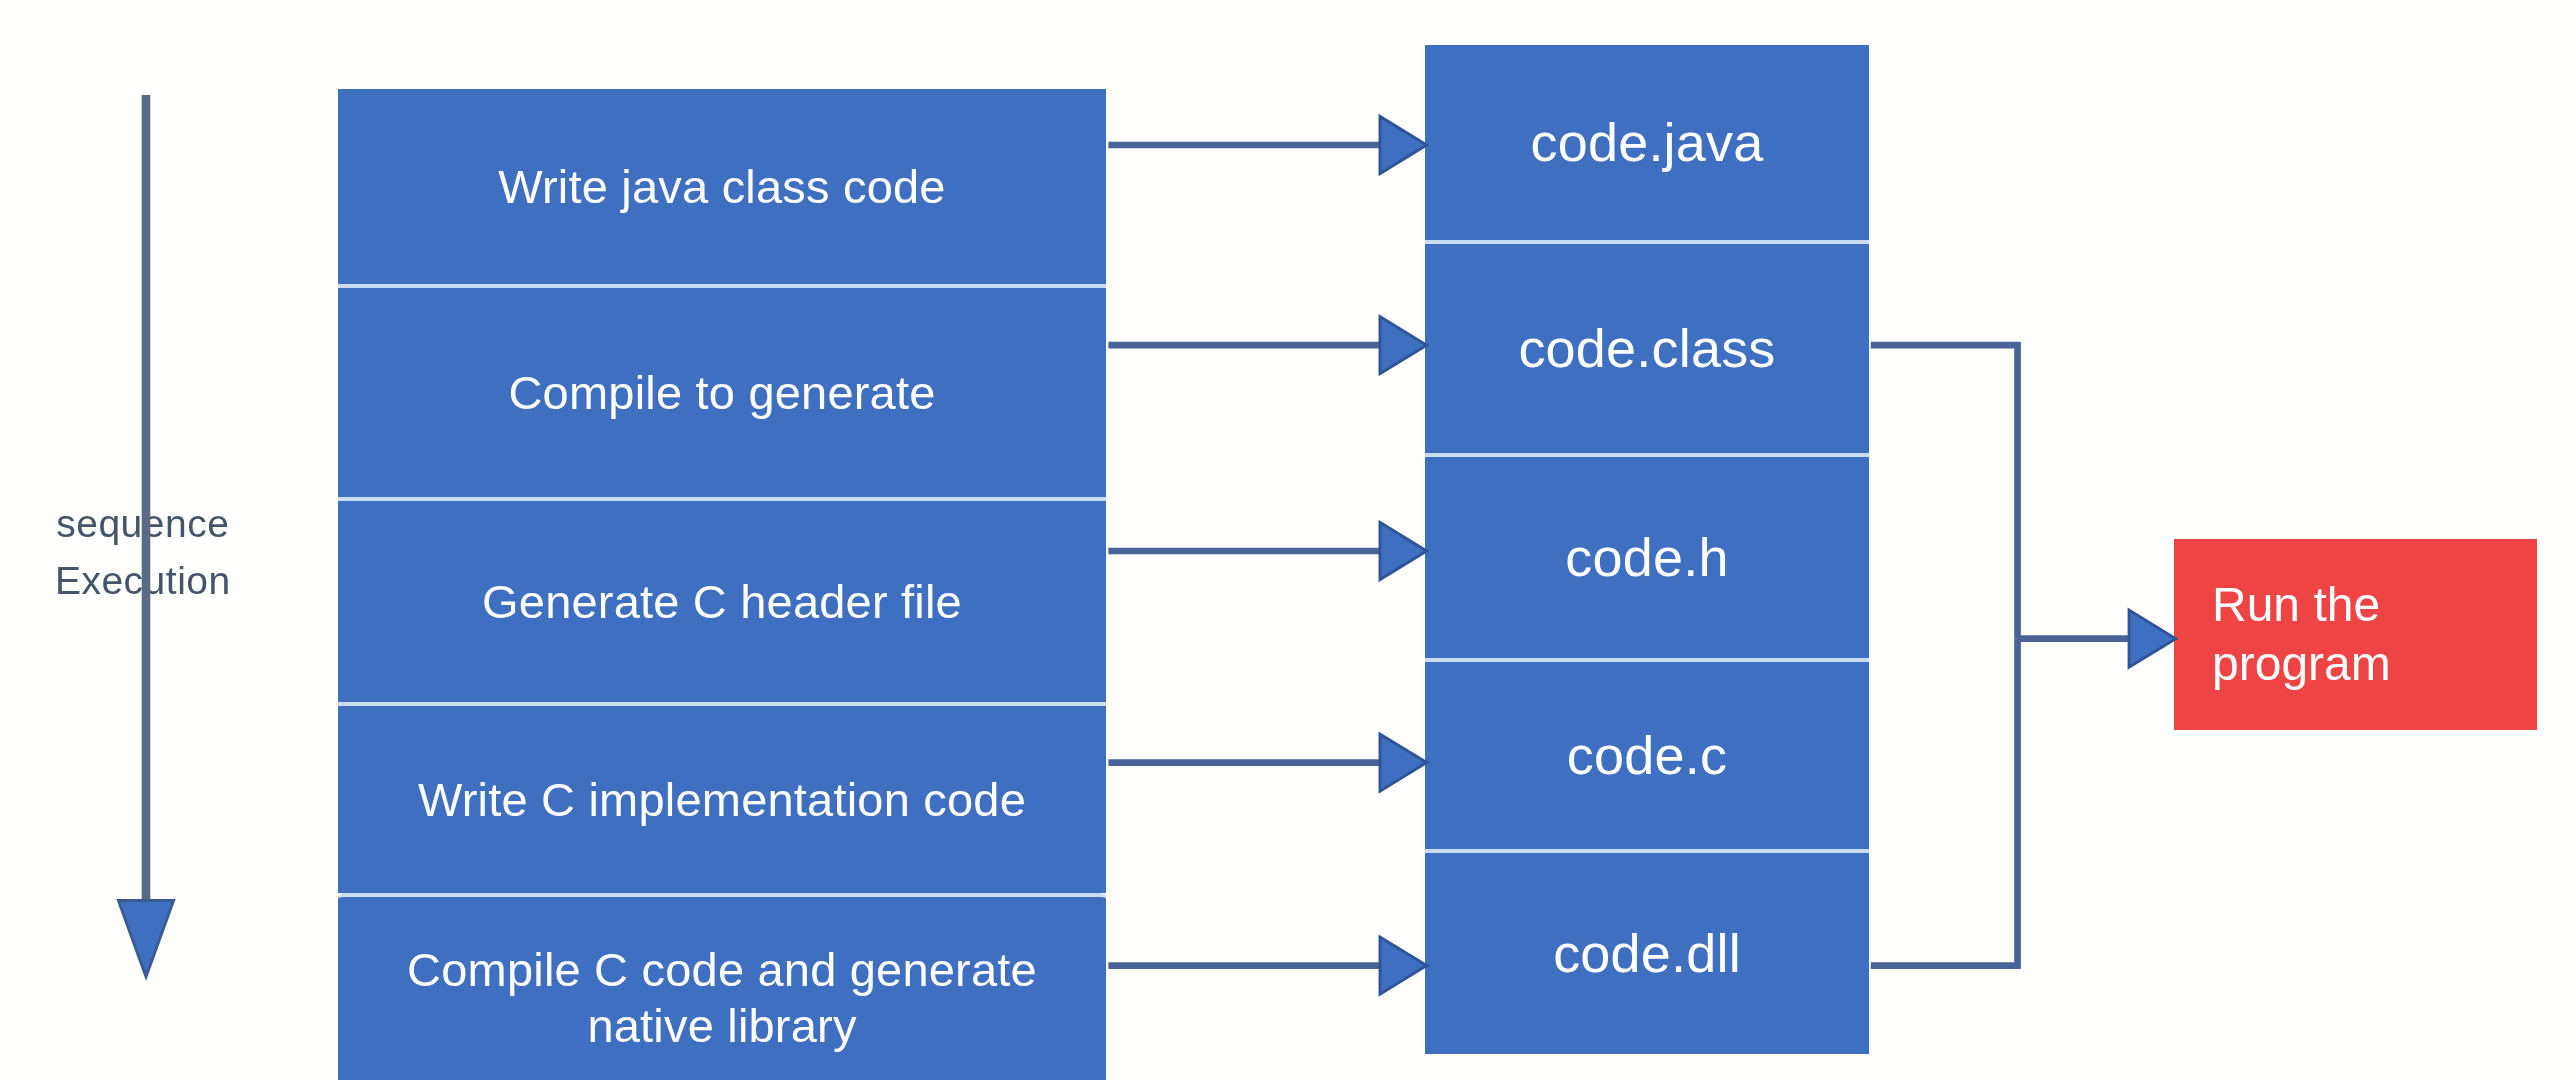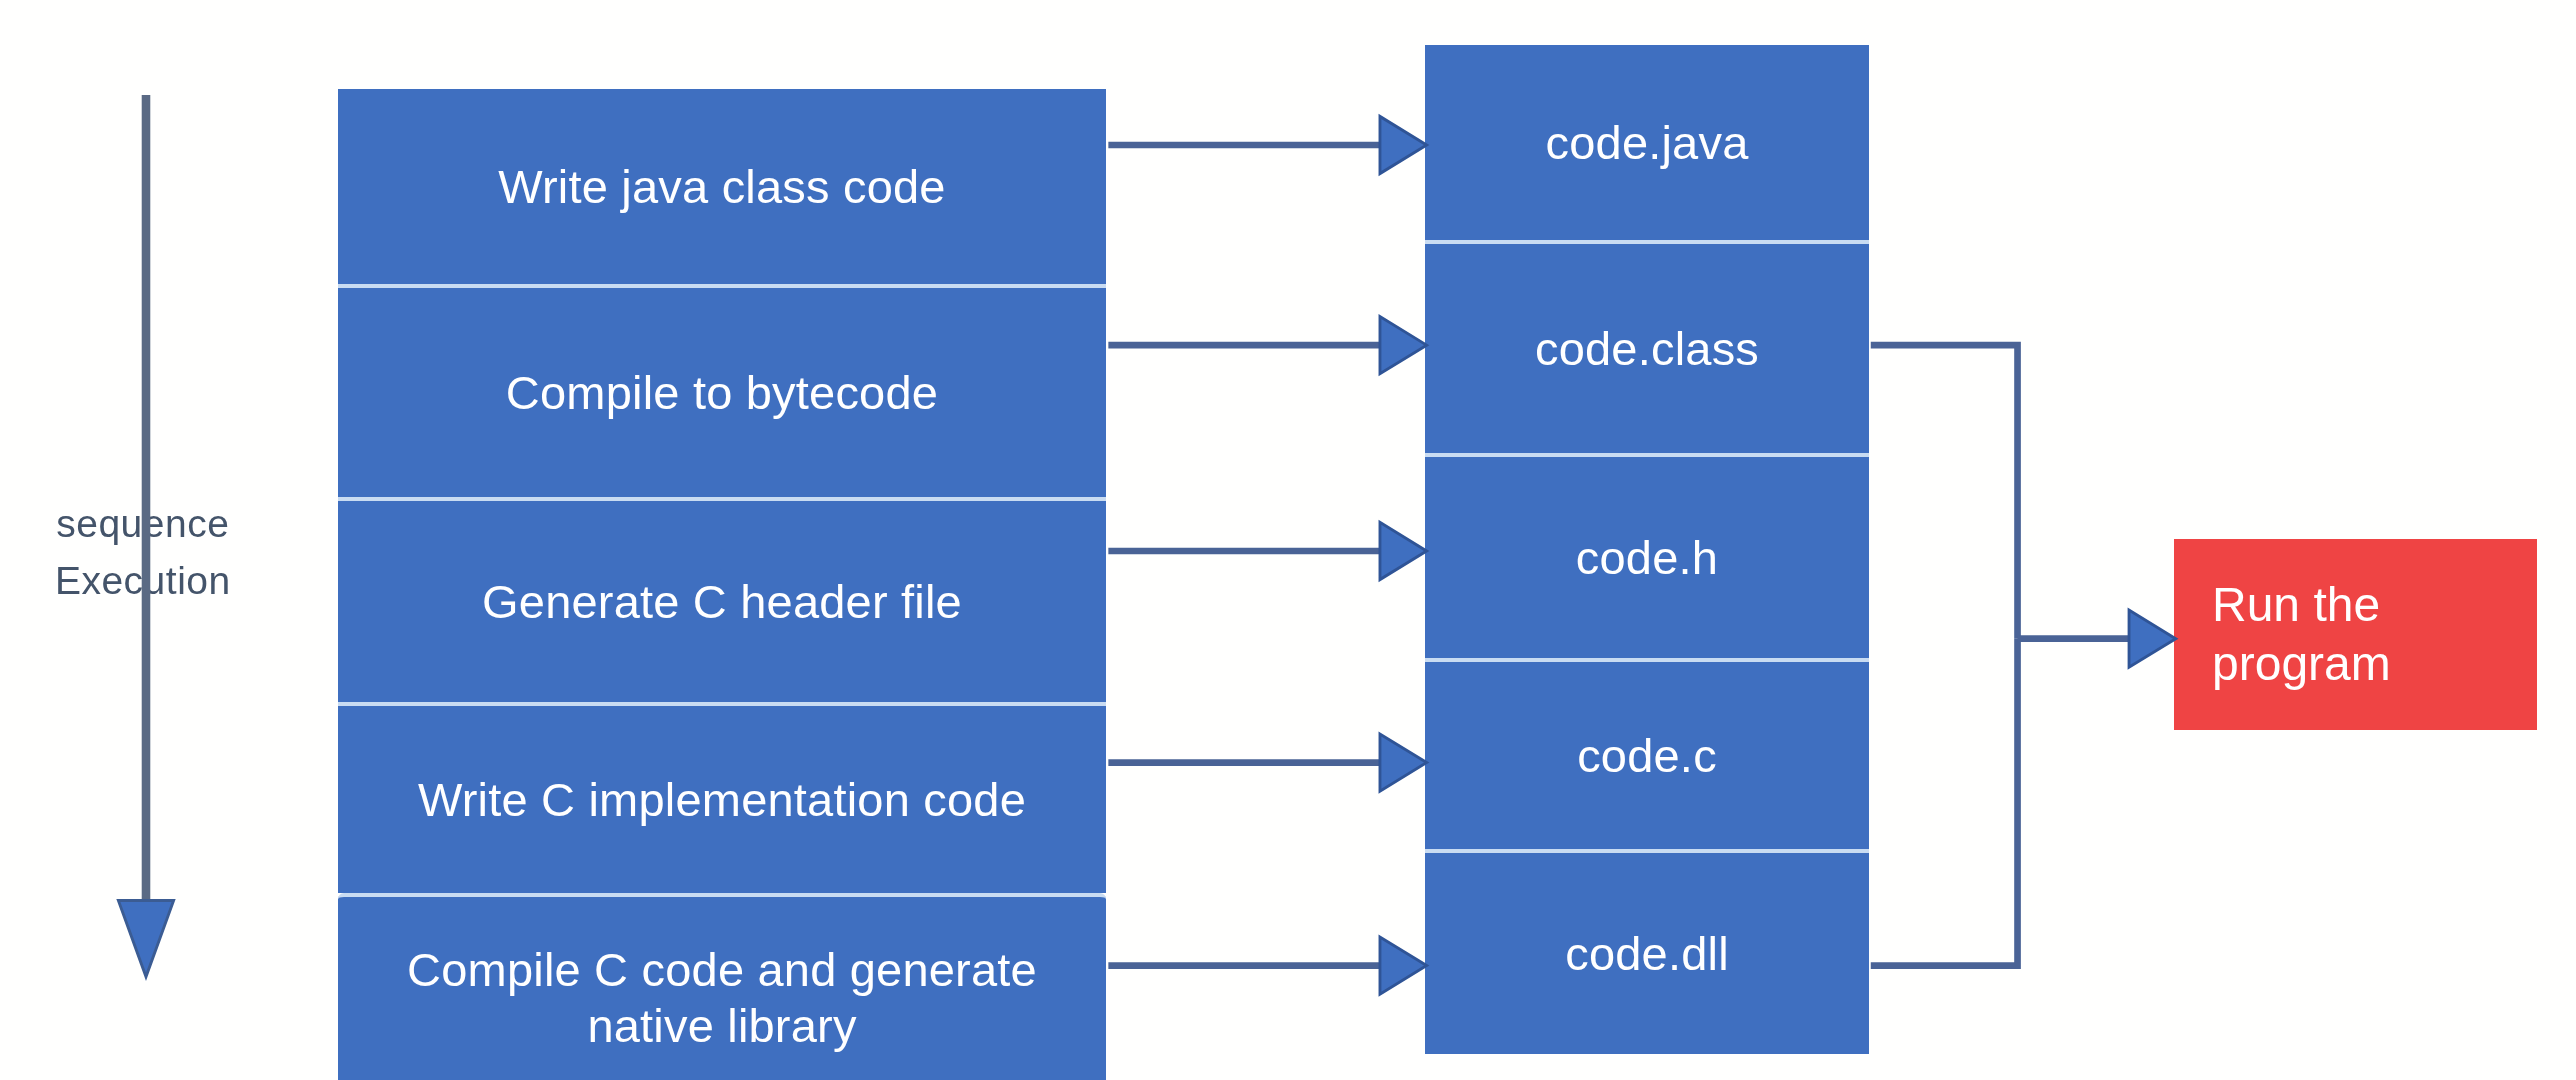--- a/index.html
+++ b/index.html
@@ -21,21 +21,21 @@
 
   #left-col{left:338px;top:45px;width:768px;height:1013px;margin-top:44px;}
   #left-col .cell{font-size:47px;padding:0 13.3px;}
   #left-col .cell.r1{height:195px;}
   #left-col .cell.r2{height:213px;}
   #left-col .cell.r3{height:205px;}
   #left-col .cell.r4{height:191px;}
   #left-col .cell.r5{height:205px;border-radius:6px;}
 
   #right-col{left:1425px;top:45px;width:444px;height:1013px;}
-  #right-col .cell{font-size:47px;}
+  #right-col .cell{font-size:54px;}
   #right-col .cell.r1{height:195px;}
   #right-col .cell.r2{height:213px;}
   #right-col .cell.r3{height:205px;}
   #right-col .cell.r4{height:191px;}
   #right-col .cell.r5{height:205px;}
 
   #run-box{
     position:absolute;left:2174px;top:539px;width:363px;height:191px;
     background:#ef4444;color:#fff;font-size:48px;line-height:1.22;
     display:flex;flex-direction:column;justify-content:center;
@@ -66,21 +66,21 @@
   <svg id="exec-arrow" viewBox="0 0 90 940" xmlns="http://www.w3.org/2000/svg">
     <line x1="45" y1="0" x2="45" y2="855" stroke="#5a6a84" stroke-width="9"></line>
     <polygon points="16,845 74,845 45,925" fill="#3f6fc0" stroke="#3b5c93" stroke-width="3"></polygon>
   </svg>
 
   <div id="left-col" class="col">
     <div class="cell r1">
         <span>Write java class code</span>
       </div>
     <div class="cell r2">
-        <span>Compile to bytecode</span>
+        <span>Compile to generate</span>
       </div>
     <div class="cell r3">
         <span>Generate C header file</span>
       </div>
     <div class="cell r4">
         <span>Write C implementation code</span>
       </div>
     <div class="cell r5">
         <span>Compile C code and generate native library</span>
       </div>

